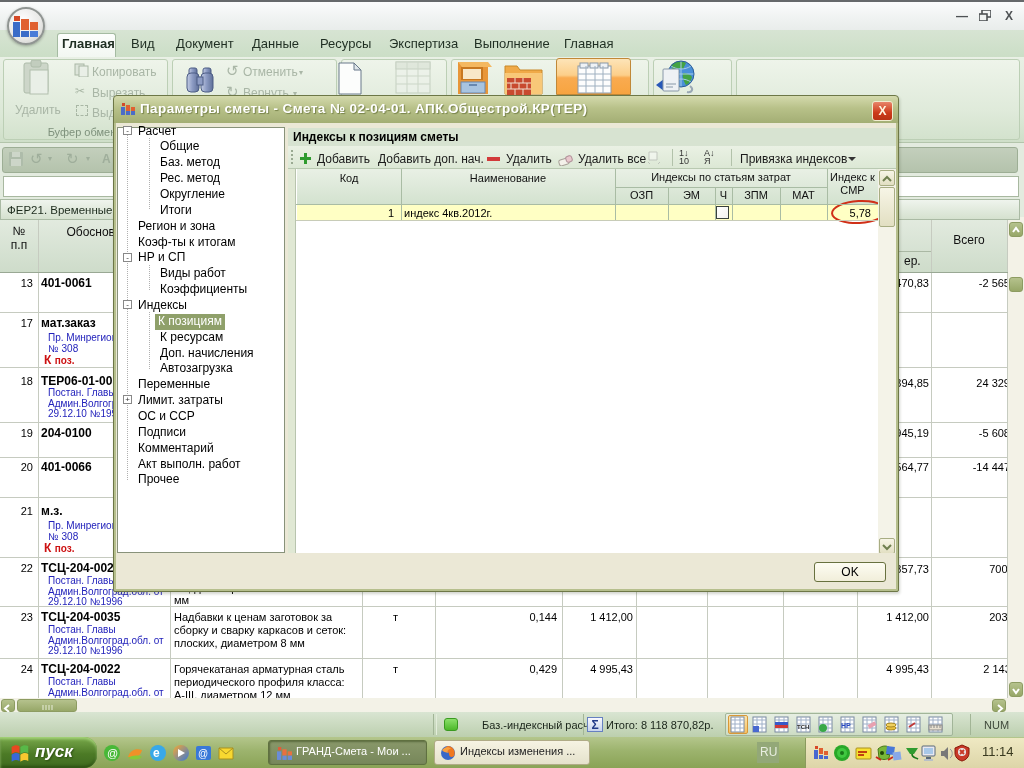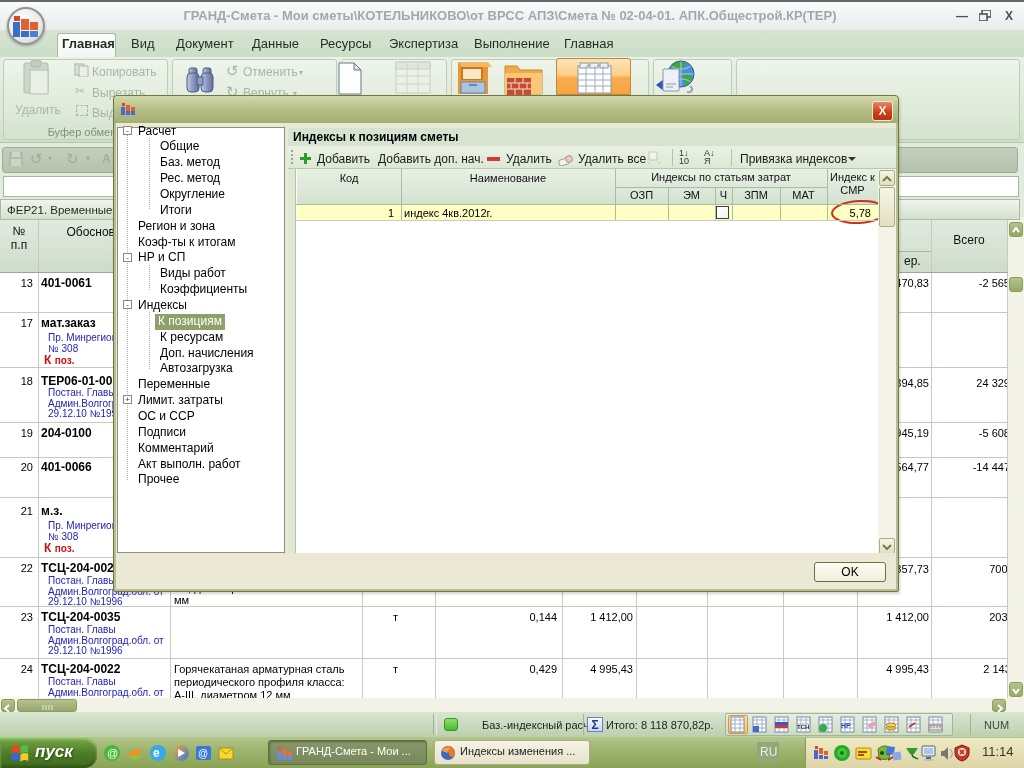--- a/index.html
+++ b/index.html
@@ -60,21 +60,20 @@
 #dfoot{left:116px;top:553px;width:780px;height:36px;background:#ebe8d6}
 #okbtn{left:814px;top:562px;width:72px;height:20px;background:linear-gradient(#fdfcf2,#f1eeda);border:1px solid #68713f;border-radius:3px;font-size:12px;color:#000;text-align:center;line-height:18px}
 .dsbBtn{background:linear-gradient(#f7f5e6,#e2dfc2);border:1px solid #a8ad83;border-radius:2px;text-align:center}
 </style></head>
 <body>
 <div id="scr">
 
 <div class="ab" style="left:0;top:30px;width:1024px;height:682px;background:#e3ebdf"></div>
 
 <div id="tbar" class="ab"></div>
-<div id="ttext" class="ab">ГРАНД-Смета - Мои сметы\КОТЕЛЬНИКОВО\от ВРСС АПЗ\Смета № 02-04-01. АПК.Общестрой.КР(ТЕР)</div>
 <div class="ab wbtn" style="left:956px">—</div>
 <svg class="ab" style="left:979px;top:10px" width="12" height="11">
       <rect x="3" y="0" width="9" height="7" fill="none" stroke="#4e5254" stroke-width="1.6"></rect>
       <rect x="0" y="4" width="8" height="7" fill="#eff2f1" stroke="#4e5254" stroke-width="1.6"></rect>
     </svg>
 <div class="ab wbtn" style="left:1005px">X</div>
 
 <div id="tabs" class="ab"></div>
 <div id="seltab" class="ab"></div>
 <div class="tab ab" style="left:62px;font-weight:bold">Главная</div>
@@ -295,20 +294,21 @@
  <div class="bl ab" style="left:48px;top:359px">Постан. Главы<br>Админ.Волгоград.обл. от<br>29.12.10 №1996</div>
  <div class="nam ab" style="left:174px;top:339px">Горячекатаная арматурная сталь<br>периодического профиля класса:<br>А-I, диаметром 8<br>мм</div>
  <div class="num ab" style="left:860px;top:346px;width:69px">857,73</div>
  <div class="ab" style="left:932px;top:346px;width:75px;height:13px;overflow:hidden">
         <span class="num ab" style="right:-22px;top:0">700 123</span>
       </div>
 
  <div class="num ab" style="left:0;top:394px;width:33px">23</div>
  <div class="bb ab" style="left:41px;top:393px">ТСЦ-204-0035</div>
  <div class="bl ab" style="left:48px;top:408px">Постан. Главы<br>Админ.Волгоград.обл. от<br>29.12.10 №1996</div>
+ <div class="nam ab" style="left:174px;top:394px">Надбавки к ценам заготовок за<br>сборку и сварку каркасов и сеток:<br>плоских, диаметром 8 мм</div>
  <div class="nam ab" style="left:393px;top:394px">т</div>
  <div class="num ab" style="left:490px;top:394px;width:67px">0,144</div>
  <div class="num ab" style="left:560px;top:394px;width:73px">1 412,00</div>
  <div class="num ab" style="left:860px;top:394px;width:69px">1 412,00</div>
  <div class="ab" style="left:932px;top:394px;width:75px;height:13px;overflow:hidden">
         <span class="num ab" style="right:-22px;top:0">203 328</span>
       </div>
 
  <div class="num ab" style="left:0;top:446px;width:33px">24</div>
  <div class="bb ab" style="left:41px;top:445px">ТСЦ-204-0022</div>
@@ -481,20 +481,21 @@
 <g transform="translate(141,1)">
         <path d="M7 0l7 3v5c0 4-3 7-7 8-4-1-7-4-7-8V3z" fill="#c83828" stroke="#881808"></path>
         <circle cx="7" cy="7" r="4" fill="#e8e8e8"></circle>
         <path d="M5 5l4 4M9 5l-4 4" stroke="#c83828" stroke-width="2"></path>
       </g>
 </svg>
 
 <div class="ab" style="left:0;top:0;width:1024px;height:768px;z-index:10;overflow:visible;pointer-events:none">
 <div id="dlg" class="ab"></div>
 <div id="dtitle" class="ab"></div>
+<div id="dtext" class="ab">Параметры сметы - Смета № 02-04-01. АПК.Общестрой.КР(ТЕР)</div>
 <div class="ab" style="left:121px;top:102px;width:14px;height:14px">
 <svg width="14" height="14" viewBox="0 0 14 14">
           <rect x="0" y="5" width="4" height="8" fill="#4a6cc8"></rect>
           <rect x="1" y="1" width="3" height="3" fill="#d44a28"></rect>
           <rect x="5" y="3" width="4" height="6" fill="#e06030"></rect>
           <rect x="5" y="9" width="4" height="4" fill="#4a6cc8"></rect>
           <rect x="10" y="5" width="4" height="4" fill="#e06030"></rect>
           <rect x="10" y="9" width="4" height="4" fill="#4a6cc8"></rect>
         </svg></div>
 <div class="ab" style="left:872px;top:101px;width:21px;height:20px;background:linear-gradient(#e8856a,#cc3a1a 60%,#b83214);border:1px solid #f0ecd0;border-radius:3px;color:#fff4e0;font-size:12px;font-weight:bold;text-align:center;line-height:19px">X</div>

